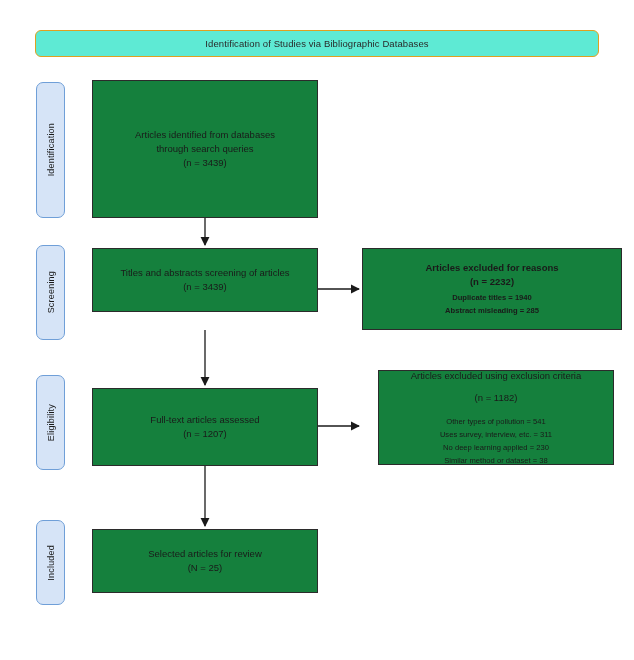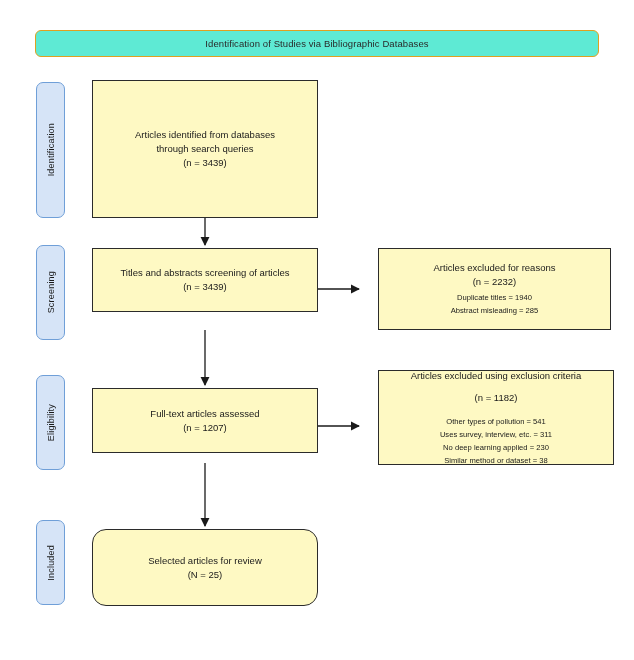--- a/index.html
+++ b/index.html
@@ -59,21 +59,21 @@
     font-size: 9px;
     color: #1a1a1a;
     letter-spacing: .2px;
     white-space: nowrap;
   }
 
   
   .box {
     position: absolute;
     box-sizing: border-box;
-    background: #fef9c3;
+    background: #15803d;
     border: 1.3px solid #2b2b2b;
     display: flex;
     flex-direction: column;
     align-items: center;
     justify-content: center;
     text-align: center;
     padding: 4px 8px;
   }
   .box .ttl {
     font-size: 9.5px;
@@ -147,43 +147,43 @@
     <div class="ttl">Articles identified from databases</div>
     <div class="ttl">through search queries</div>
     <div class="cnt">(n = 3439)</div>
   </div>
 
   <div class="box" style="left:92px;top:248px;width:226px;height:64px;">
     <div class="ttl">Titles and abstracts screening of articles</div>
     <div class="cnt">(n = 3439)</div>
   </div>
 
-  <div class="box" style="left:378px;top:248px;width:233px;height:82px;">
+  <div class="box" style="left:362px;top:248px;width:260px;height:82px;font-weight:bold;">
     <div class="ttl">Articles excluded for reasons</div>
     <div class="cnt">(n = 2232)</div>
     <div class="det-block">
       <div class="det">Duplicate titles = 1940</div>
       <div class="det">Abstract misleading = 285</div>
     </div>
   </div>
 
-  <div class="box" style="left:92px;top:388px;width:226px;height:65px;">
+  <div class="box" style="left:92px;top:388px;width:226px;height:78px;">
     <div class="ttl">Full-text articles assessed</div>
     <div class="cnt">(n = 1207)</div>
   </div>
 
   <div class="box" style="left:378px;top:370px;width:236px;height:95px;gap:8px;">
     <div class="ttl">Articles excluded using exclusion criteria</div>
     <div class="cnt">(n = 1182)</div>
     <div class="det-block">
       <div class="det">Other types of pollution = 541</div>
       <div class="det">Uses survey, interview, etc. = 311</div>
       <div class="det">No deep learning applied = 230</div>
       <div class="det">Similar method or dataset = 38</div>
     </div>
   </div>
 
-  <div class="box" style="left:92px;top:529px;width:226px;height:77px;border-radius:14px;">
+  <div class="box" style="left:92px;top:529px;width:226px;height:64px;">
     <div class="ttl">Selected articles for review</div>
     <div class="cnt">(N = 25)</div>
   </div>
 
 </div>
 
 </body></html>

